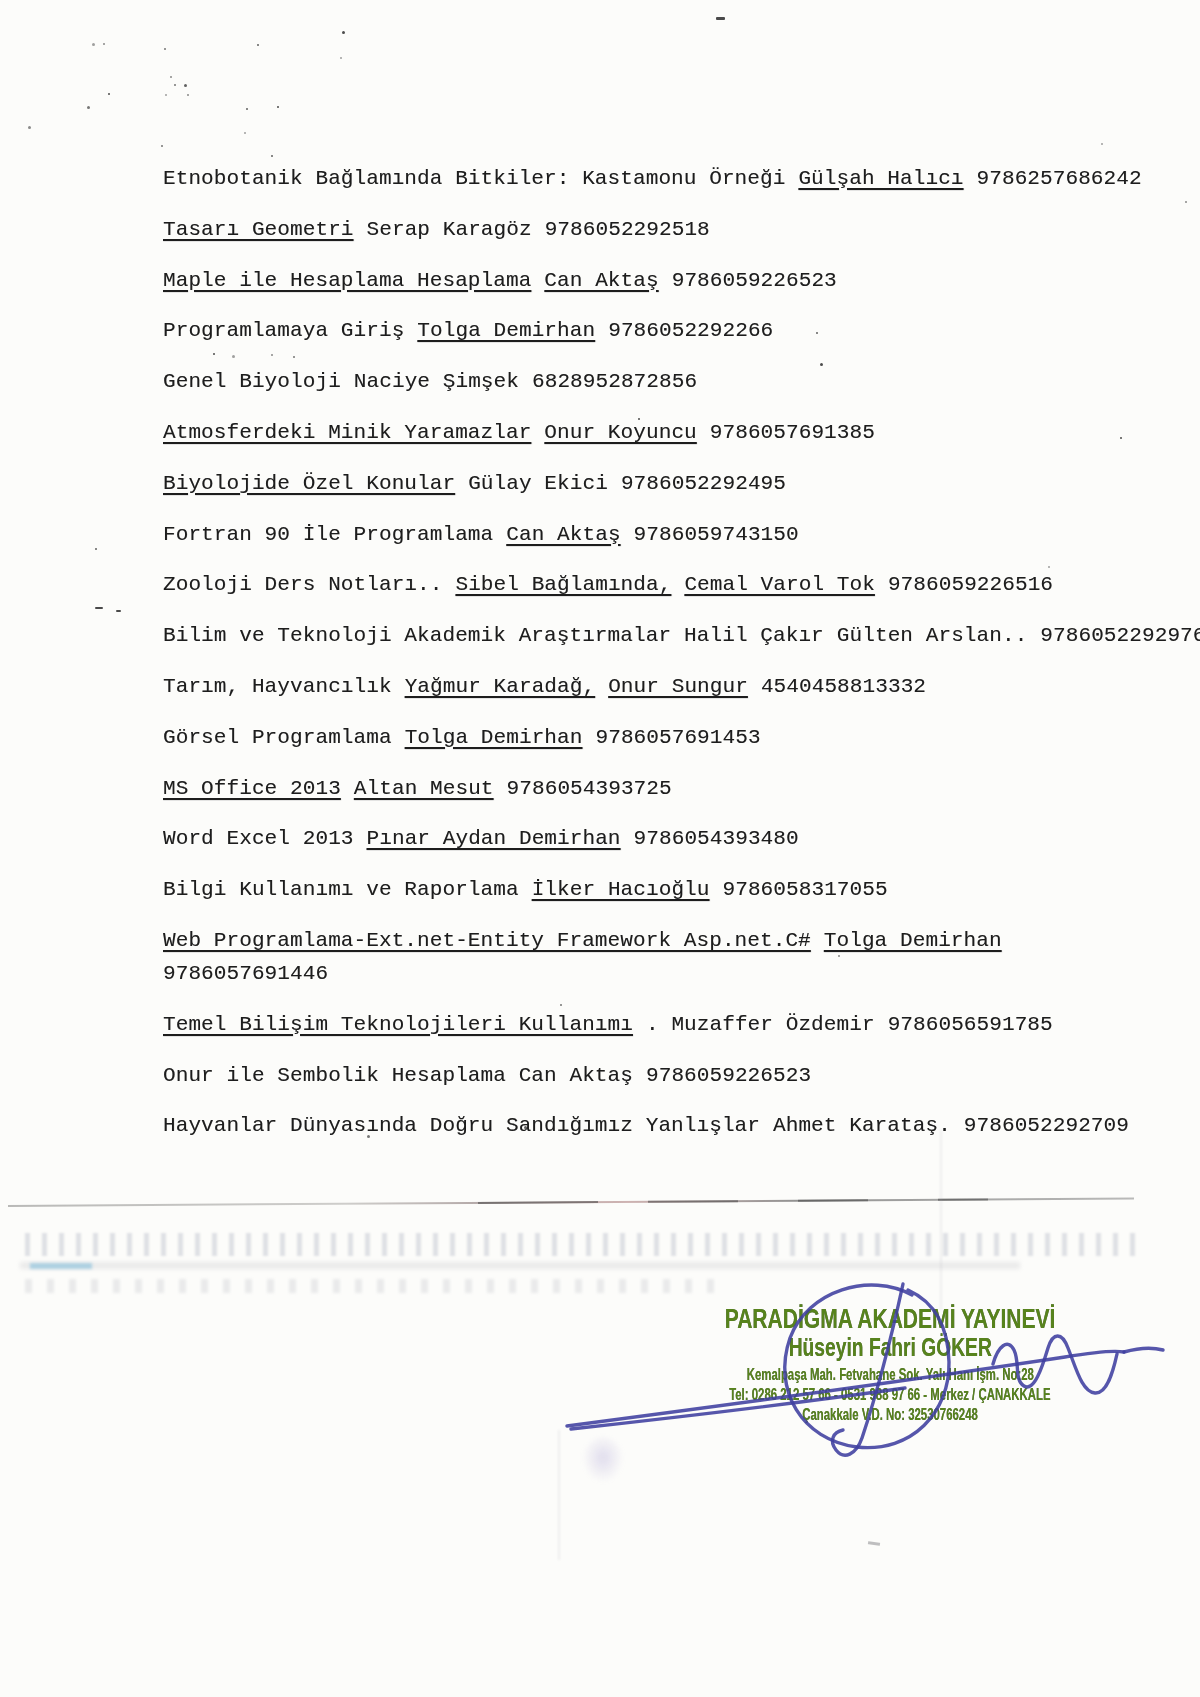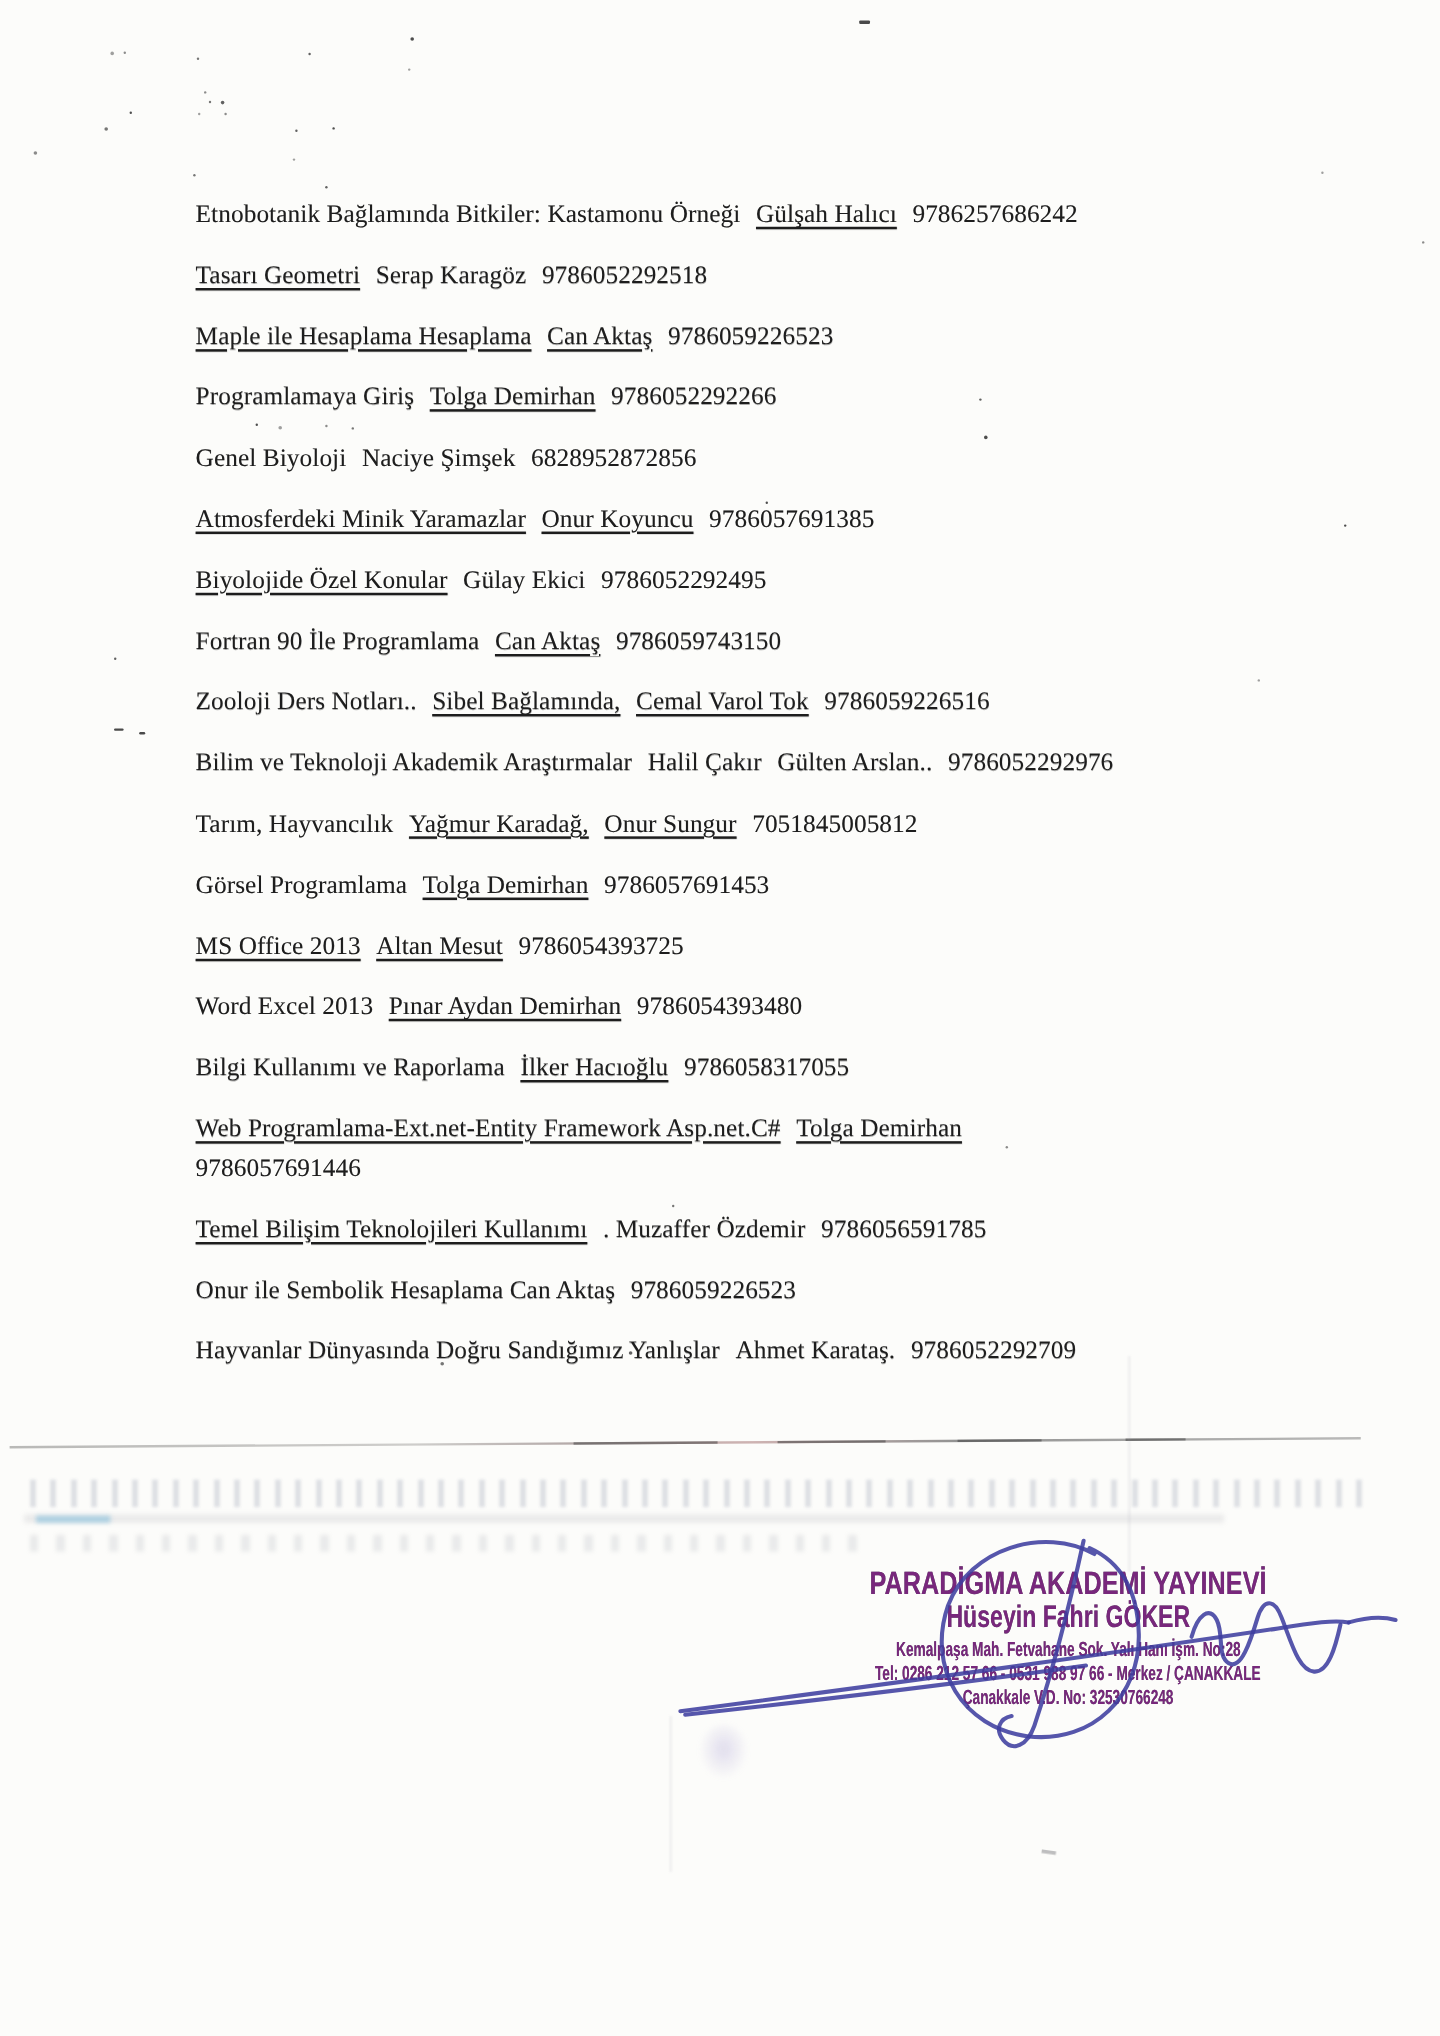--- a/index.html
+++ b/index.html
@@ -7,21 +7,21 @@
     width:1200px;height:1697px;
     background:#fcfcfa;
     font-family:"Liberation Serif","DejaVu Serif",serif;
     position:relative;overflow:hidden;
   }
   .page{position:absolute;inset:0;}
 
   
   .book-list{
     position:absolute;left:163px;top:162px;width:920px;
-    color:#1d1d1d;font-size:21px;
+    color:#1d1d1d;font-size:21px;font-family:Liberation Mono, monospace;
   }
   .book-row{
     line-height:33px;
     margin-bottom:17.8px;
     white-space:nowrap;
     text-shadow:0.2px 0.3px 0 rgba(20,20,20,.35);
     letter-spacing:.1px;
   }
   .seg+.seg{margin-left:13px;}
   .seg.nl{margin-left:0;}
@@ -105,21 +105,21 @@
       <div class="book-row"><span class="seg">Etnobotanik Bağlamında Bitkiler: Kastamonu Örneği</span><span class="seg u">Gülşah Halıcı</span><span class="seg">9786257686242</span></div>
       <div class="book-row"><span class="seg u">Tasarı Geometri</span><span class="seg">Serap Karagöz</span><span class="seg">9786052292518</span></div>
       <div class="book-row"><span class="seg u">Maple ile Hesaplama Hesaplama</span><span class="seg u">Can Aktaş</span><span class="seg">9786059226523</span></div>
       <div class="book-row"><span class="seg">Programlamaya Giriş</span><span class="seg u">Tolga Demirhan</span><span class="seg">9786052292266</span></div>
       <div class="book-row"><span class="seg">Genel Biyoloji</span><span class="seg">Naciye Şimşek</span><span class="seg">6828952872856</span></div>
       <div class="book-row"><span class="seg u">Atmosferdeki Minik Yaramazlar</span><span class="seg u">Onur Koyuncu</span><span class="seg">9786057691385</span></div>
       <div class="book-row"><span class="seg u">Biyolojide Özel Konular</span><span class="seg">Gülay Ekici</span><span class="seg">9786052292495</span></div>
       <div class="book-row"><span class="seg">Fortran 90 İle Programlama</span><span class="seg u">Can Aktaş</span><span class="seg">9786059743150</span></div>
       <div class="book-row"><span class="seg">Zooloji Ders Notları..</span><span class="seg u">Sibel Bağlamında,</span><span class="seg u">Cemal Varol Tok</span><span class="seg">9786059226516</span></div>
       <div class="book-row"><span class="seg">Bilim ve Teknoloji Akademik Araştırmalar</span><span class="seg">Halil Çakır</span><span class="seg">Gülten Arslan..</span><span class="seg">9786052292976</span></div>
-      <div class="book-row"><span class="seg">Tarım, Hayvancılık</span><span class="seg u">Yağmur Karadağ,</span><span class="seg u">Onur Sungur</span><span class="seg">7051845005812</span></div>
+      <div class="book-row"><span class="seg">Tarım, Hayvancılık</span><span class="seg u">Yağmur Karadağ,</span><span class="seg u">Onur Sungur</span><span class="seg">4540458813332</span></div>
       <div class="book-row"><span class="seg">Görsel Programlama</span><span class="seg u">Tolga Demirhan</span><span class="seg">9786057691453</span></div>
       <div class="book-row"><span class="seg u">MS Office 2013</span><span class="seg u">Altan Mesut</span><span class="seg">9786054393725</span></div>
       <div class="book-row"><span class="seg">Word Excel 2013</span><span class="seg u">Pınar Aydan Demirhan</span><span class="seg">9786054393480</span></div>
       <div class="book-row"><span class="seg">Bilgi Kullanımı ve Raporlama</span><span class="seg u">İlker Hacıoğlu</span><span class="seg">9786058317055</span></div>
       <div class="book-row"><span class="seg u">Web Programlama-Ext.net-Entity Framework Asp.net.C#</span><span class="seg u">Tolga Demirhan</span><br><span class="seg nl">9786057691446</span></div>
       <div class="book-row"><span class="seg u">Temel Bilişim Teknolojileri Kullanımı</span><span class="seg">. Muzaffer Özdemir</span><span class="seg">9786056591785</span></div>
       <div class="book-row"><span class="seg">Onur ile Sembolik Hesaplama Can Aktaş</span><span class="seg">9786059226523</span></div>
       <div class="book-row"><span class="seg">Hayvanlar Dünyasında Doğru Sandığımız Yanlışlar</span><span class="seg">Ahmet Karataş.</span><span class="seg">9786052292709</span></div>
     </div>
 
@@ -128,21 +128,21 @@
     <div class="dash" style="left:640px;width:90px;"></div>
     <div class="dash" style="left:790px;width:70px;"></div>
     <div class="dash" style="left:930px;width:50px;"></div>
   </div>
 
   <div class="ghost-band"></div>
   <div class="ghost-smudge"></div>
   <div class="ghost-band2"></div>
   <div class="blue-streak"></div>
 
-  <div class="stamp" style="color: #701a75; justify-content: space-between;">
+  <div class="stamp" style="color: #4d7c0f; justify-content: space-between;">
     <div class="stamp-l1">PARADİGMA AKADEMİ YAYINEVİ</div>
     <div class="stamp-l2">Hüseyin Fahri GÖKER</div>
     <div class="stamp-sm stamp-l3">Kemalpaşa Mah. Fetvahane Sok. Yalı Hanı İşm. No:28</div>
     <div class="stamp-sm">Tel: 0286 212 57 66 - 0531 988 97 66 - Merkez / ÇANAKKALE</div>
     <div class="stamp-sm">Çanakkale V.D. No: 32530766248</div>
   </div>
 
   <svg id="sig" width="1200" height="1697" viewBox="0 0 1200 1697">
     <path d="M 912 1295 C 870 1272, 808 1290, 790 1338 C 772 1390, 802 1440, 857 1447 C 912 1453, 950 1412, 949 1362 C 948 1320, 930 1300, 908 1290" stroke="#3f3f9f"></path>
     <path d="M 903 1284 C 893 1330, 878 1390, 862 1438 C 856 1455, 844 1460, 836 1450 C 829 1441, 833 1432, 843 1430" stroke="#3f3f9f"></path>

